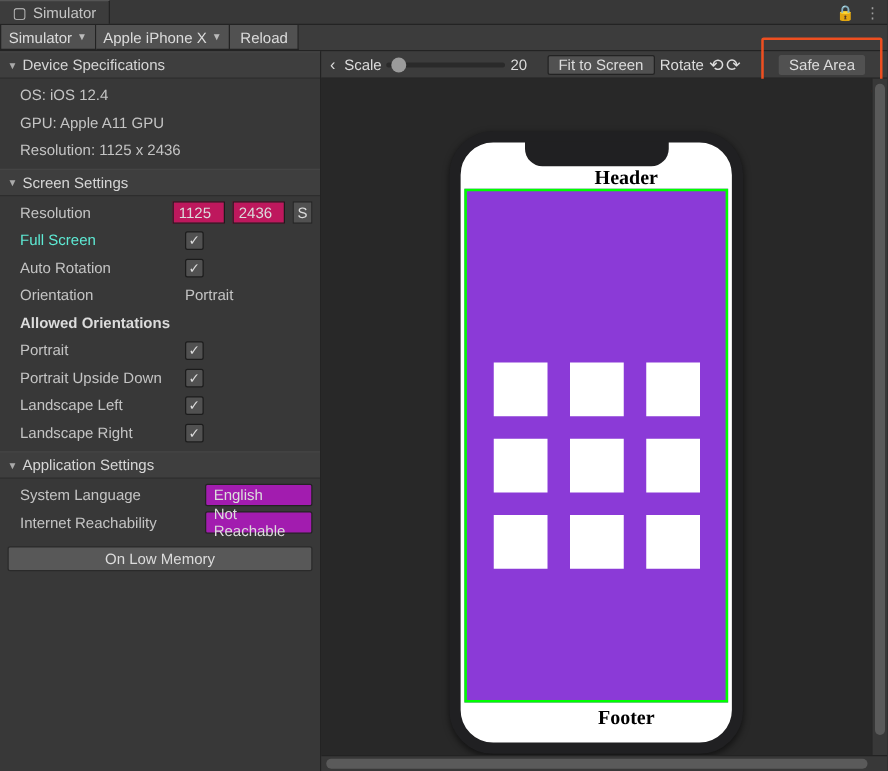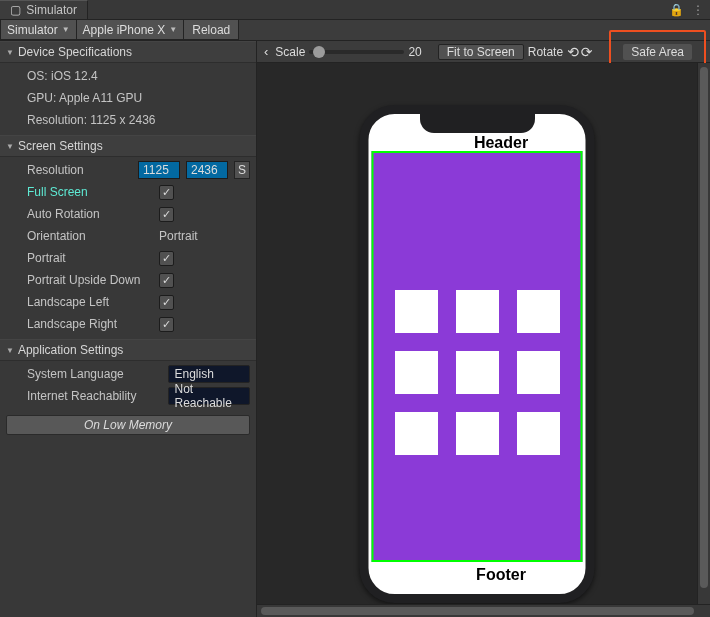--- a/index.html
+++ b/index.html
@@ -116,28 +116,27 @@
     }
     .row {
       display: flex;
       align-items: center;
       height: 18px;
     }
     .row .label {
       width: 132px;
       color: #c4c4c4;
       white-space: nowrap;
-      margin-left: 11px;
     }
     .row .label.bold { font-weight: 600; color: #dcdcdc; }
     .row .label.small-pad { width: auto; }
     .row .value { color: #c4c4c4; }
     .row .disabled { color: #5eead4; }
     .input {
-      background: #0369a1;
+      background: #be185d;
       border: 1px solid #1c1c1c;
       color: #dcdcdc;
       width: 42px;
       height: 18px;
       padding: 0 4px;
       font-size: 12px;
     }
     .input-pair { display: flex; gap: 6px; align-items: center; }
     .input-suffix {
       background: #515151;
@@ -155,21 +154,21 @@
       background: #515151;
       border: 1px solid #1c1c1c;
       border-radius: 2px;
       display: flex;
       align-items: center;
       justify-content: center;
       color: #dcdcdc;
       font-size: 11px;
     }
     .dropdown-field {
-      background: #0f172a;
+      background: #a21caf;
       border: 1px solid #232323;
       height: 18px;
       width: 92px;
       padding: 0 6px;
       display: flex;
       align-items: center;
       justify-content: space-between;
       color: #dcdcdc;
       border-radius: 2px;
     }
@@ -177,21 +176,20 @@
       background: #585858;
       border: 1px solid #2a2a2a;
       color: #dcdcdc;
       text-align: center;
       height: 20px;
       display: flex;
       align-items: center;
       justify-content: center;
       border-radius: 2px;
       margin: 4px 6px;
-      font-style: italic;
     }
     
     .preview-toolbar {
       height: 22px;
       background: #3c3c3c;
       border-bottom: 1px solid #232323;
       display: flex;
       align-items: center;
       gap: 4px;
       padding: 0 4px;
@@ -263,21 +261,21 @@
       height: 20px;
       background: #202022;
       border-bottom-left-radius: 14px;
       border-bottom-right-radius: 14px;
     }
     .header-text, .footer-text {
       position: absolute;
       left: 0; right: 0;
       text-align: center;
       font-size: 16px;
-      font-family: Liberation Sans, sans-serif;
+      font-family: Liberation Serif, serif;
       font-weight: 700;
       color: #000;
       margin-left: 48px;
     }
     .header-text { top: 20px; }
     .footer-text { bottom: 10px; }
     .safe-area-rect {
       position: absolute;
       left: 3px;
       right: 3px;
@@ -396,20 +394,23 @@
         </div>
         <div class="row">
           <span class="label">Auto Rotation</span>
           <div class="checkbox">✓</div>
         </div>
         <div class="row">
           <span class="label">Orientation</span>
           <span class="value">Portrait</span>
         </div>
         <div class="row">
+          <span class="label bold">Allowed Orientations</span>
+        </div>
+        <div class="row">
           <span class="label">Portrait</span>
           <div class="checkbox">✓</div>
         </div>
         <div class="row">
           <span class="label">Portrait Upside Down</span>
           <div class="checkbox">✓</div>
         </div>
         <div class="row">
           <span class="label">Landscape Left</span>
           <div class="checkbox">✓</div>

